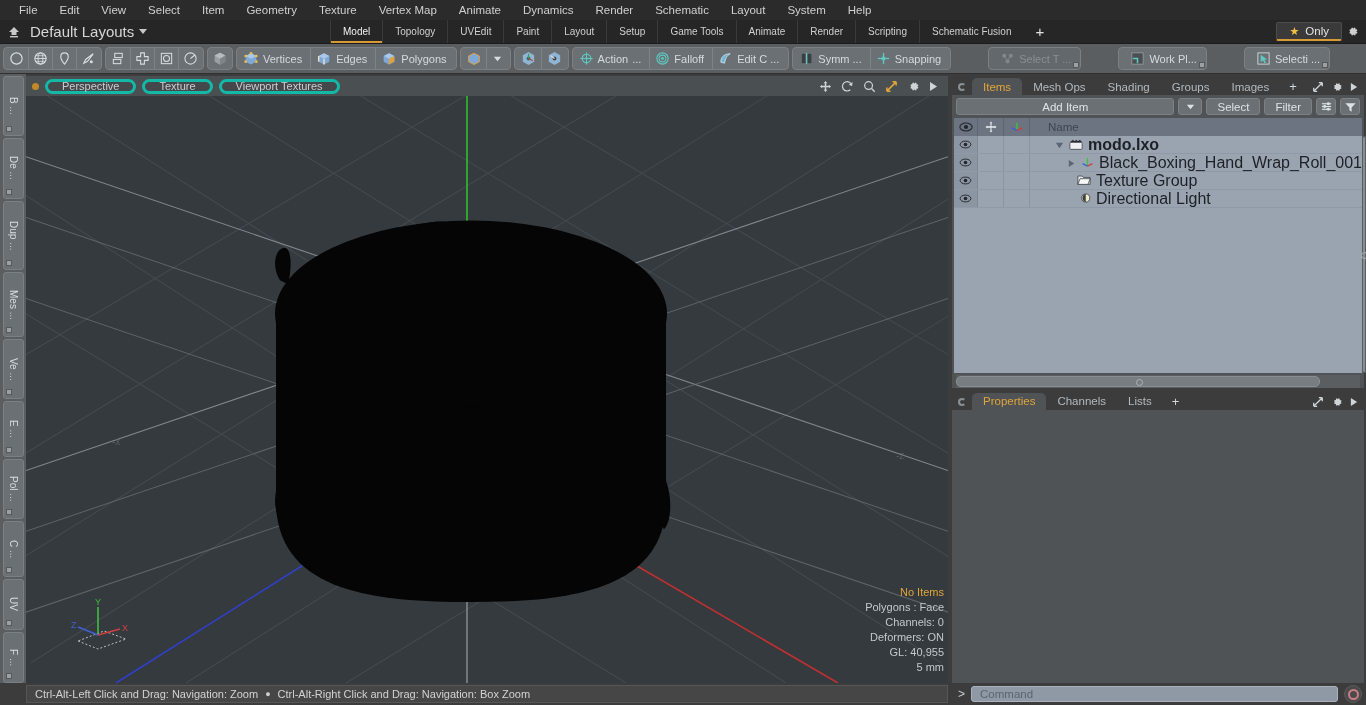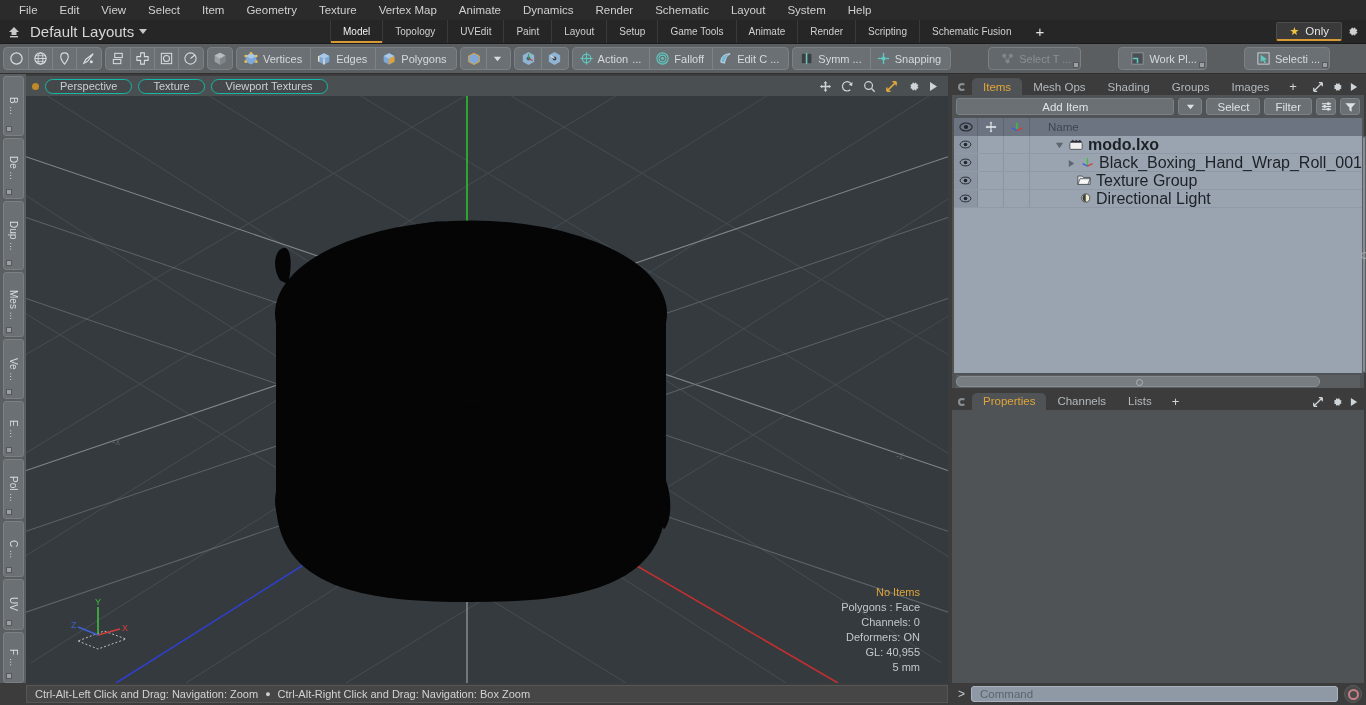--- a/index.html
+++ b/index.html
@@ -104,31 +104,31 @@
 
   
   .vpcol { flex: 1; display: flex; flex-direction: column; min-width: 0; padding: 2px 2px 0 0; }
   .vpheader {
     height: 20px; background: #4a4f52; display: flex; align-items: center; gap: 6px;
     padding: 0 6px; flex: 0 0 20px; position: relative; z-index: 3;
   }
   .vp-dot { width: 7px; height: 7px; border-radius: 50%; background: #c08a2a; }
   .vpbtn {
     color: #c9ced2; font-size: 11px; height: 15px; padding: 0 14px; border-radius: 8px;
-    border: 1px solid #14b8a6; background: #44484b; display: flex; align-items: center;
+    border: 3px solid #14b8a6; background: #44484b; display: flex; align-items: center;
     justify-content: center; white-space: nowrap;
   }
   .vp-tools { margin-left: auto; display: flex; align-items: center; gap: 9px; padding-right: 4px; }
   .vp-tools .ic { color: #cfd4d8; font-size: 12px; line-height: 1; display:flex; align-items:center; }
 
   .viewport { flex: 1; position: relative; background: #343a3e; overflow: hidden; }
   .grid-svg { position: absolute; inset: 0; width: 100%; height: 100%; }
   .vp-axislbl { position: absolute; color: #565e63; font-size: 10px; }
   .vp-stats {
-    position: absolute; right: 28px; bottom: 8px; text-align: right;
+    position: absolute; right: 4px; bottom: 8px; text-align: right;
     font-size: 11px; color: #c3c8cc; line-height: 15px; margin-top: 40px;
   }
   .vp-stats .hdr { color: #e0a53a; }
   .vp-gizmo { position: absolute; left: 44px; bottom: 30px; width: 64px; height: 56px; }
 
   
   .rightpanel { width: 416px; flex: 0 0 416px; display: flex; flex-direction: column;
                 background: #3c3c3c; padding: 2px 2px 0 2px; }
   .panel-tabrow {
     height: 19px; display: flex; align-items: flex-end; background: #3c3c3c; flex: 0 0 19px;

